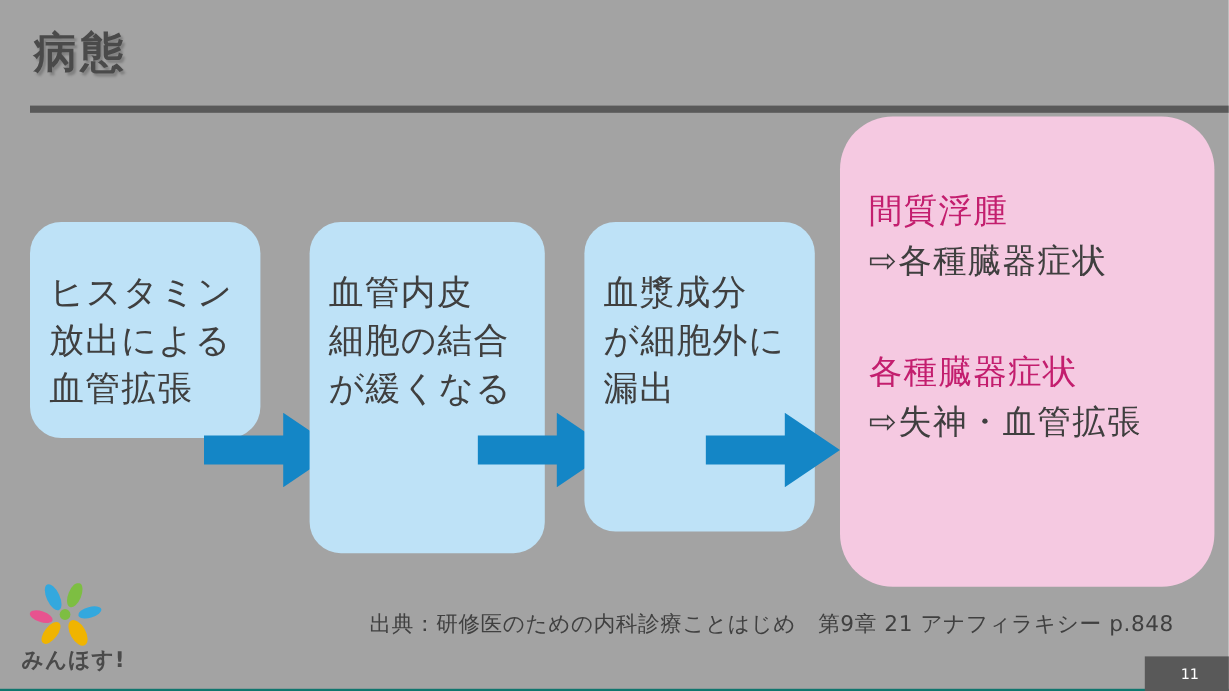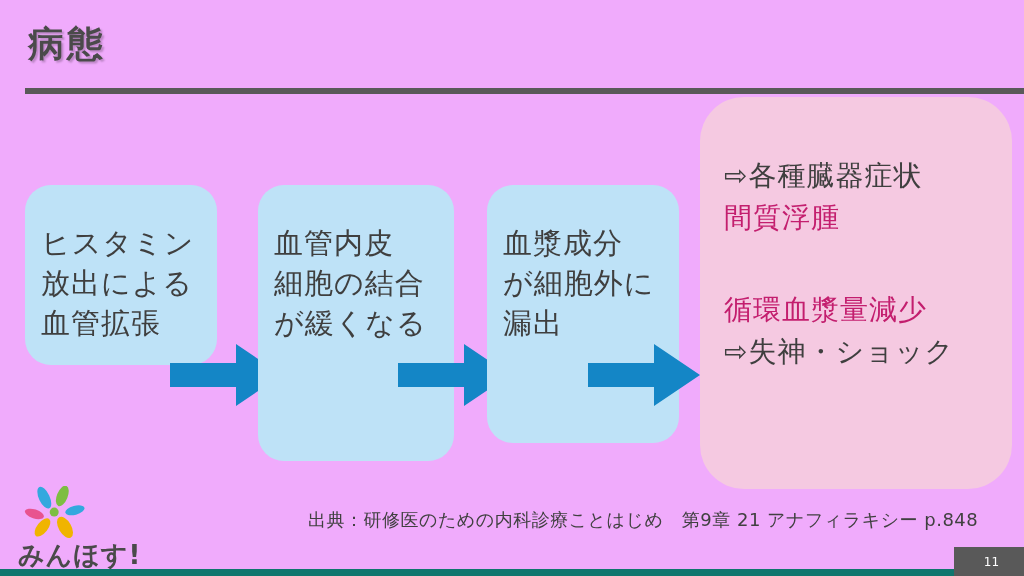--- a/index.html
+++ b/index.html
@@ -1,21 +1,21 @@
 <!DOCTYPE html>
 <html><head>
 <meta charset="utf-8">
 <style>
   html,body{margin:0;padding:0;}
   body{
     width:1024px;height:576px;position:relative;overflow:hidden;
     background:#ffffff;
     font-family:"DejaVu Sans","Liberation Sans",sans-serif;
   }
-  .slide{position:absolute;inset:0;background:#f0abfc;border-bottom:7px solid #0f766e;box-sizing:border-box;}
+  .slide{position:absolute;inset:0;background:#a3a3a3;border-bottom:2px solid #0f766e;box-sizing:border-box;}
 
   .title{
     position:absolute;left:28px;top:20px;
     font-size:36px;font-weight:bold;color:#4a4a4a;letter-spacing:3px;
     text-shadow:2px 2px 2px rgba(0,0,0,0.22);
   }
   .title-rule{position:absolute;left:25px;top:88px;width:999px;height:6px;background:#595959;}
 
   .flow-box{
     position:absolute;background:#bee2f7;border-radius:26px;
@@ -45,21 +45,21 @@
   .result-gap{height:50px;}
 
   .citation{
     position:absolute;left:308px;top:508px;
     font-size:18px;color:#404040;letter-spacing:0.5px;
   }
 
   .logo{position:absolute;left:18px;top:486px;width:130px;}
   .logo-mark{display:block;margin-left:6px;}
   .logo-text{
-    font-size:26px;font-weight:bold;color:#4a4a4a;
+    font-size:18px;font-weight:bold;color:#4a4a4a;
     letter-spacing:1px;margin-top:-2px;
   }
 
   .page-badge{
     position:absolute;left:954px;top:547px;width:75px;height:29px;
     background:#595959;color:#ffffff;font-size:12px;
     display:flex;align-items:center;justify-content:center;
   }
 </style>
 </head>
@@ -100,25 +100,25 @@
 漏出</span>
   </div>
 
   <div class="arrow arrow3">
     <svg viewBox="0 0 112 62" width="112" height="62" aria-hidden="true">
       <polygon points="0,19 66,19 66,0 112,31 66,62 66,43 0,43" fill="#1486c6"></polygon>
     </svg>
   </div>
 
   <div class="result-box">
+    <div class="result-line accent">間質浮腫</div>
     <div class="result-line">⇨各種臓器症状</div>
-    <div class="result-line accent">間質浮腫</div>
     <div class="result-gap"></div>
-    <div class="result-line accent">循環血漿量減少</div>
-    <div class="result-line">⇨失神・ショック</div>
+    <div class="result-line accent">各種臓器症状</div>
+    <div class="result-line">⇨失神・血管拡張</div>
   </div>
 
   <div class="citation">出典：研修医のための内科診療ことはじめ　第9章 21 アナフィラキシー p.848</div>
 
   <div class="logo">
     <svg class="logo-mark" viewBox="0 0 70 60" width="64" height="54" aria-hidden="true">
       <ellipse cx="22" cy="13" rx="6" ry="13" fill="#33a8de" transform="rotate(-25 22 13)"></ellipse>
       <ellipse cx="42" cy="11" rx="6" ry="12" fill="#7dbe42" transform="rotate(22 42 11)"></ellipse>
       <ellipse cx="11" cy="31" rx="5" ry="11" fill="#e8538f" transform="rotate(-72 11 31)"></ellipse>
       <ellipse cx="56" cy="27" rx="5" ry="11" fill="#33a8de" transform="rotate(75 56 27)"></ellipse>

